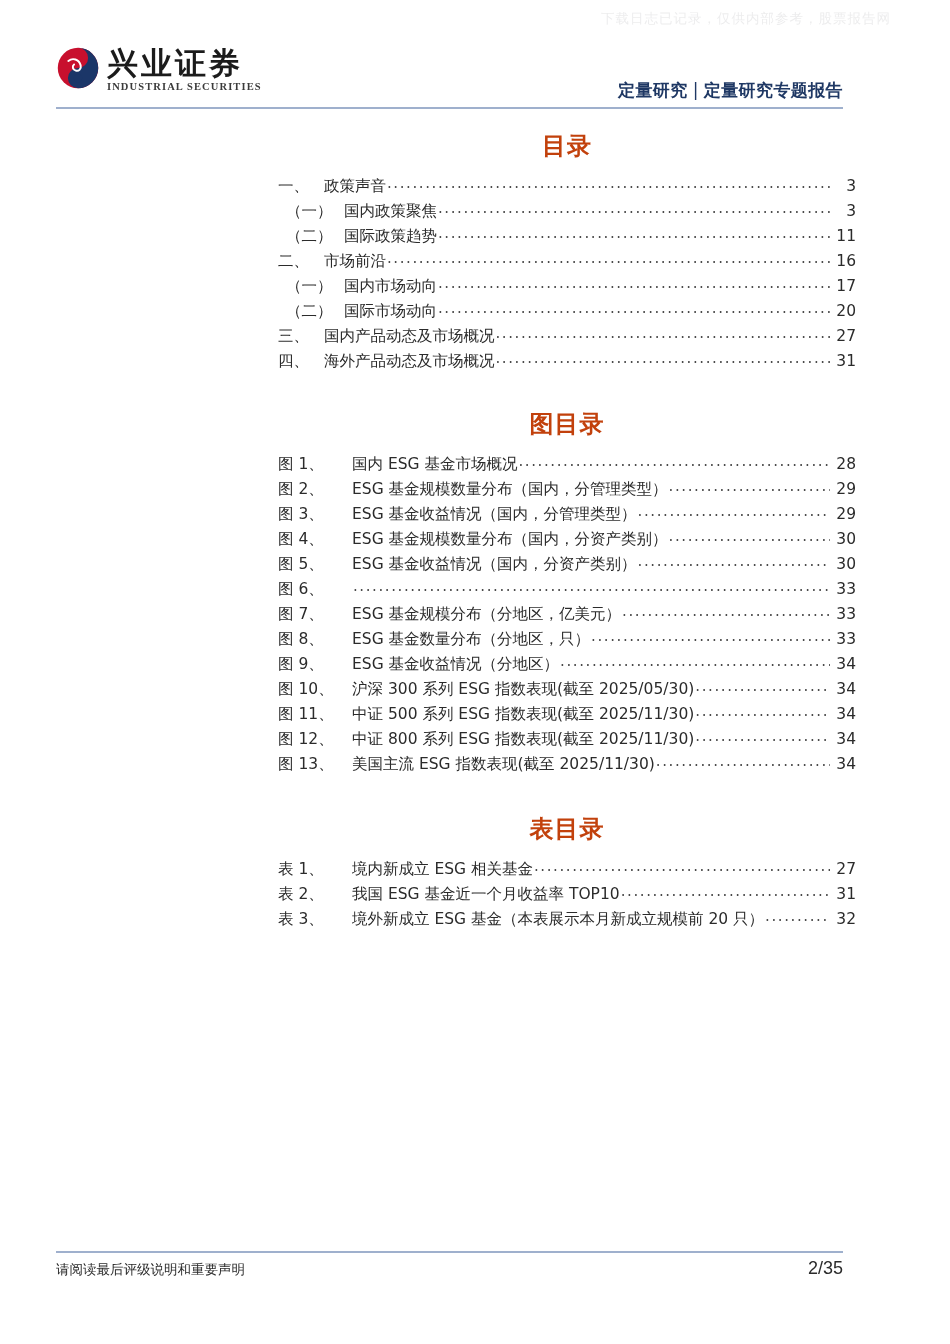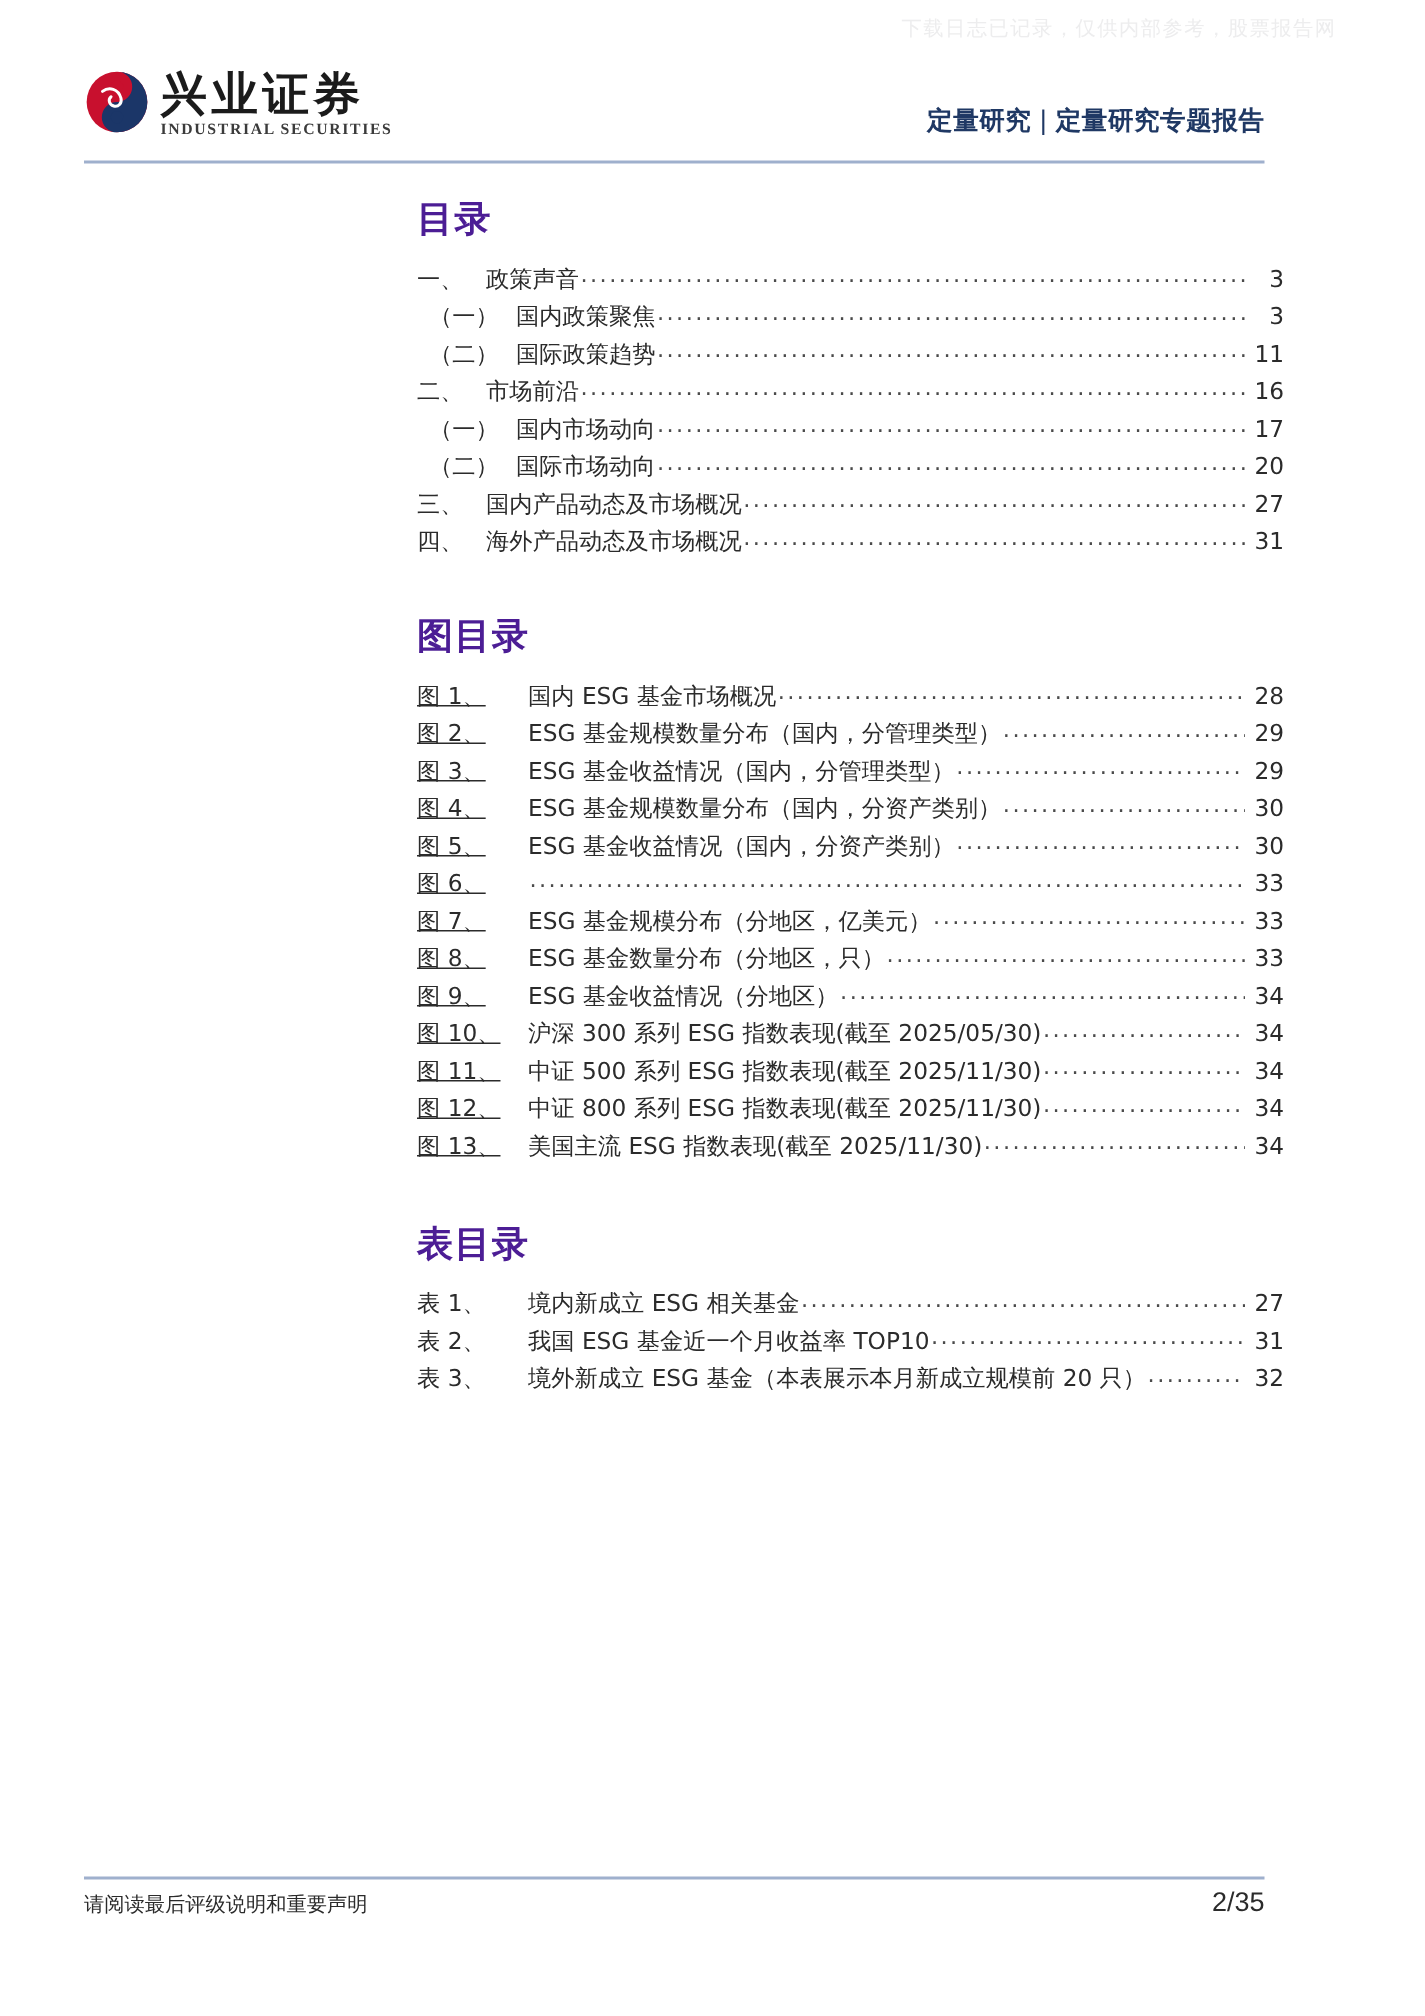--- a/index.html
+++ b/index.html
@@ -73,21 +73,21 @@
     font-size: 10.5px;
     line-height: 12px;
     letter-spacing: 1.1px;
     color: #3b3b3b;
     white-space: nowrap;
     margin-top: 1px;
   }
   .header-right {
     position: absolute;
     right: 0;
-    bottom: 10px;
+    bottom: 0;
     font-family: "DejaVu Sans", sans-serif;
     font-weight: 700;
     font-size: 17px;
     color: #1f3864;
     white-space: nowrap;
     letter-spacing: 0.4px;
   }
   .header-right .sep {
     color: #1f3864;
     padding: 0 5px;
@@ -103,25 +103,25 @@
   }
 
   
   .content {
     position: absolute;
     left: 278px;
     top: 130px;
     width: 578px;
   }
   .section-title {
-    text-align: left;
+    text-align: center;
     font-family: "DejaVu Sans", sans-serif;
     font-weight: 700;
     font-size: 24px;
-    color: #4c1d95;
+    color: #c2410c;
     letter-spacing: 1px;
     margin: 0 0 12px 0;
   }
   .toc-block { margin: 0; }
   .gap-after-toc   { height: 34px; }
   .gap-after-figs  { height: 36px; }
 
   
   .toc-row {
     display: flex;
@@ -160,21 +160,21 @@
   }
   .toc-page {
     flex: 0 0 auto;
     text-align: right;
     min-width: 24px;
     font-size: 15.5px;
     color: #2b2b2b;
   }
 
   
-  .fig-row .toc-num { min-width: 74px; text-decoration: underline; }
+  .fig-row .toc-num { min-width: 74px; }
   .tbl-row .toc-num { min-width: 74px; }
 
   
   .footer-rule {
     position: absolute;
     left: 56px;
     right: 56px;
     top: 1251px;
     height: 2px;
     background: #9fb0cd;

